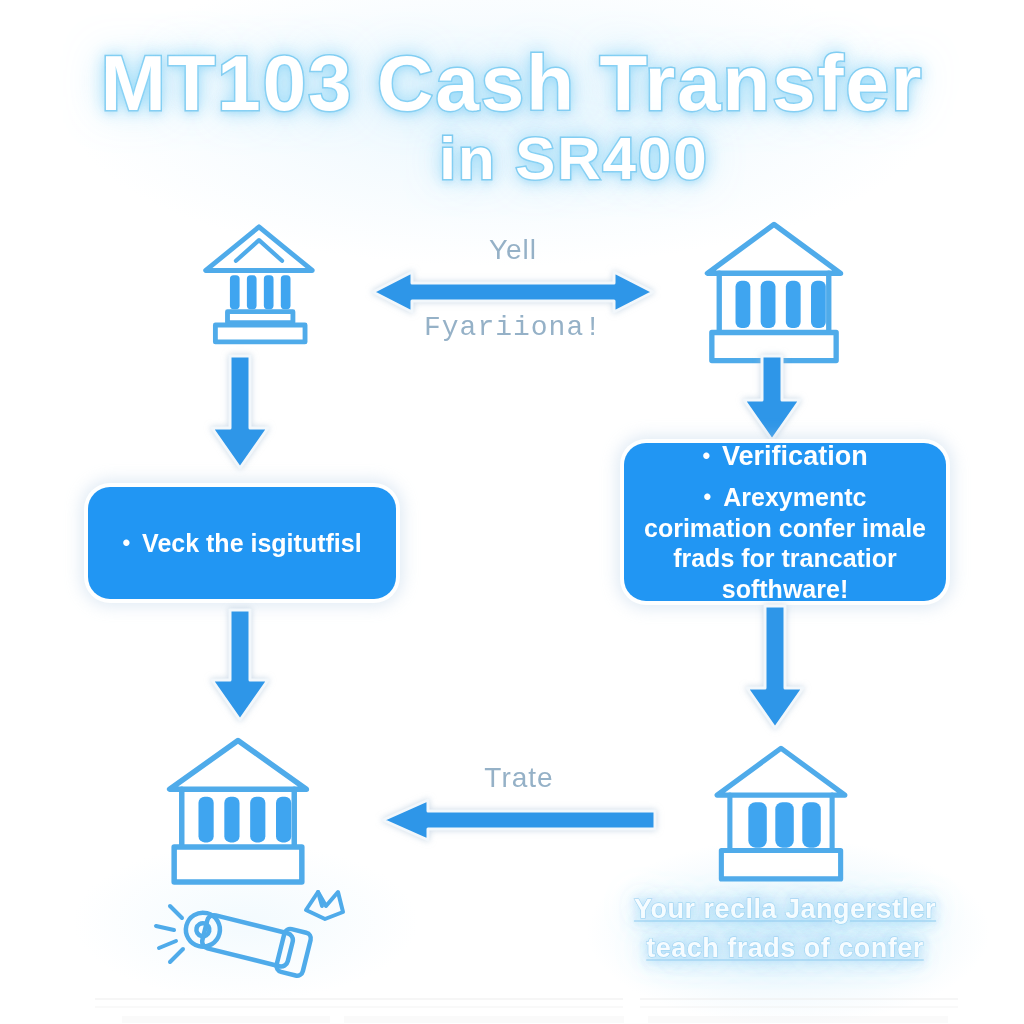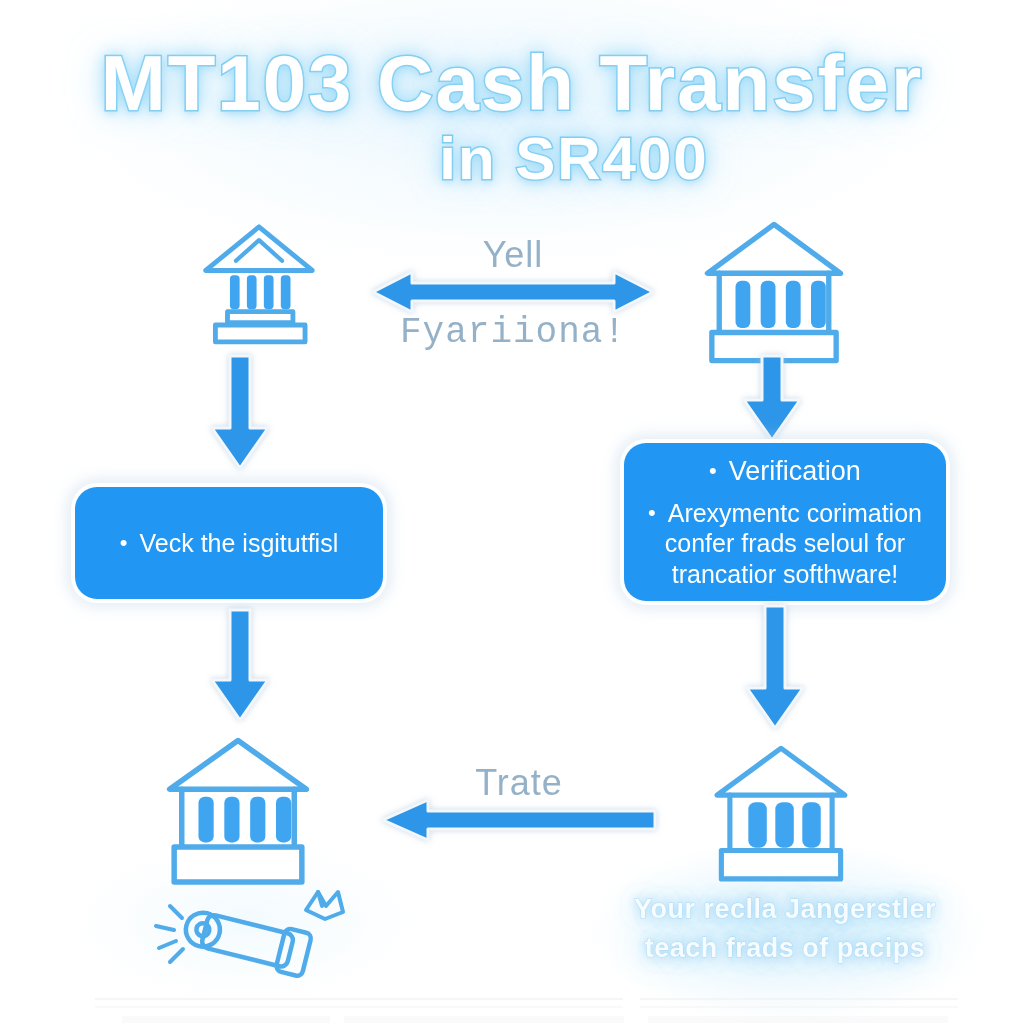--- a/index.html
+++ b/index.html
@@ -21,26 +21,26 @@
   }
   .title .l2{
     font-size:60px;font-weight:700;letter-spacing:2px;color:#ffffff;margin-top:4px;
     transform:translateX(62px);
     -webkit-text-stroke:3px #79c9f0;paint-order:stroke fill;
     text-shadow:0 0 16px rgba(140,214,248,.95),0 0 36px rgba(160,222,250,.75),0 3px 6px rgba(150,210,245,.45);
   }
   
   .abs{position:absolute;}
   
-  .flow-label{color:#95b1c7;font-size:36px;letter-spacing:1px;text-align:center;}
+  .flow-label{color:#95b1c7;font-size:28px;letter-spacing:1px;text-align:center;}
   
   .bluebox{
     background:#2196f3;border-radius:22px;color:#ffffff;
     box-shadow:0 0 0 4px rgba(255,255,255,.95),0 0 16px 7px rgba(178,205,228,.42);
-    display:flex;flex-direction:column;justify-content:center;align-items:center;
+    display:flex;flex-direction:column;justify-content:center;align-items:center;font-weight:bold;
   }
   .bluebox ul{list-style:none;margin:0;padding:0 14px;width:100%;box-sizing:border-box;}
   .bluebox li{font-size:25px;line-height:1.22;text-align:center;margin:7px 0;}
   .bluebox li .dot{margin-right:12px;font-size:22px;vertical-align:2px;}
   .box-right li:first-child{font-size:27px;margin-bottom:10px;}
   
   .glow-note{
     width:340px;text-align:center;font-size:27px;font-weight:700;line-height:1.45;letter-spacing:.5px;
     color:#f6fcff;-webkit-text-stroke:1px rgba(150,206,240,.55);paint-order:stroke fill;
     text-shadow:0 0 10px rgba(155,212,246,.95),0 0 22px rgba(172,222,250,.85),0 0 38px rgba(190,230,252,.75);
@@ -95,30 +95,30 @@
   </svg>
 
   <svg class="abs arrow-svg soft" style="left:209px;top:354px;" width="62" height="116" viewBox="0 0 62 116">
     <polygon class="arrow-fill" points="21,2 41,2 41,74 59,74 31,114 3,74 21,74"></polygon>
   </svg>
 
   <svg class="abs arrow-svg soft" style="left:741px;top:354px;" width="62" height="88" viewBox="0 0 62 88">
     <polygon class="arrow-fill" points="21,2 41,2 41,46 59,46 31,86 3,46 21,46"></polygon>
   </svg>
 
-  <div class="abs bluebox box-left" style="left:75px;top:487px;width:308px;height:112px;">
+  <div class="abs bluebox box-left" style="left:88px;top:487px;width:308px;height:112px;">
     <ul>
       <li><span class="dot">•</span><span>Veck the isgitutfisl</span></li>
     </ul>
   </div>
 
   <div class="abs bluebox box-right" style="left:624px;top:443px;width:322px;height:158px;">
     <ul>
       <li><span class="dot">•</span><span>Verification</span></li>
-      <li><span class="dot">•</span><span>Arexymentc corimation confer frads seloul for trancatior softhware!</span></li>
+      <li><span class="dot">•</span><span>Arexymentc corimation confer imale frads for trancatior softhware!</span></li>
     </ul>
   </div>
 
   <svg class="abs arrow-svg soft" style="left:209px;top:608px;" width="62" height="114" viewBox="0 0 62 114">
     <polygon class="arrow-fill" points="21,2 41,2 41,72 59,72 31,112 3,72 21,72"></polygon>
   </svg>
 
   <svg class="abs arrow-svg soft" style="left:744px;top:604px;" width="62" height="126" viewBox="0 0 62 126">
     <polygon class="arrow-fill" points="21,2 41,2 41,84 59,84 31,124 3,84 21,84"></polygon>
   </svg>
@@ -161,23 +161,23 @@
   <svg class="abs" style="left:706px;top:744px;" width="150" height="142" viewBox="0 0 100 100">
     <polygon class="bank-stroke bank-white" stroke-width="3.6" points="50,3 5,36 95,36"></polygon>
     <line class="bank-stroke" stroke-width="3.6" x1="14" y1="36" x2="14" y2="75"></line>
     <line class="bank-stroke" stroke-width="3.6" x1="86" y1="36" x2="86" y2="75"></line>
     <rect class="bank-fillcol" x="27" y="41" width="13" height="32" rx="5"></rect>
     <rect class="bank-fillcol" x="46" y="41" width="13" height="32" rx="5"></rect>
     <rect class="bank-fillcol" x="65" y="41" width="13" height="32" rx="5"></rect>
     <rect class="bank-stroke bank-white" stroke-width="3.6" x="8" y="75" width="84" height="20"></rect>
   </svg>
 
-  <div class="abs glow-note" style="left:615px;top:890px;">
+  <div class="abs glow-note" style="left:615px;top:890px;text-decoration:underline;">
     <div>Your reclla Jangerstler</div>
-    <div>teach frads of pacips</div>
+    <div>teach frads of confer</div>
   </div>
 
   <div class="abs ghost" style="left:95px;top:998px;width:528px;height:2px;"></div>
   <div class="abs ghost" style="left:95px;top:1006px;width:528px;height:2px;opacity:.4;"></div>
   <div class="abs ghost" style="left:122px;top:1016px;width:208px;height:7px;opacity:.3;"></div>
   <div class="abs ghost" style="left:344px;top:1016px;width:280px;height:7px;opacity:.3;"></div>
   <div class="abs ghost" style="left:640px;top:998px;width:318px;height:2px;"></div>
   <div class="abs ghost" style="left:640px;top:1006px;width:318px;height:2px;opacity:.4;"></div>
   <div class="abs ghost" style="left:648px;top:1016px;width:300px;height:7px;opacity:.3;"></div>
 

